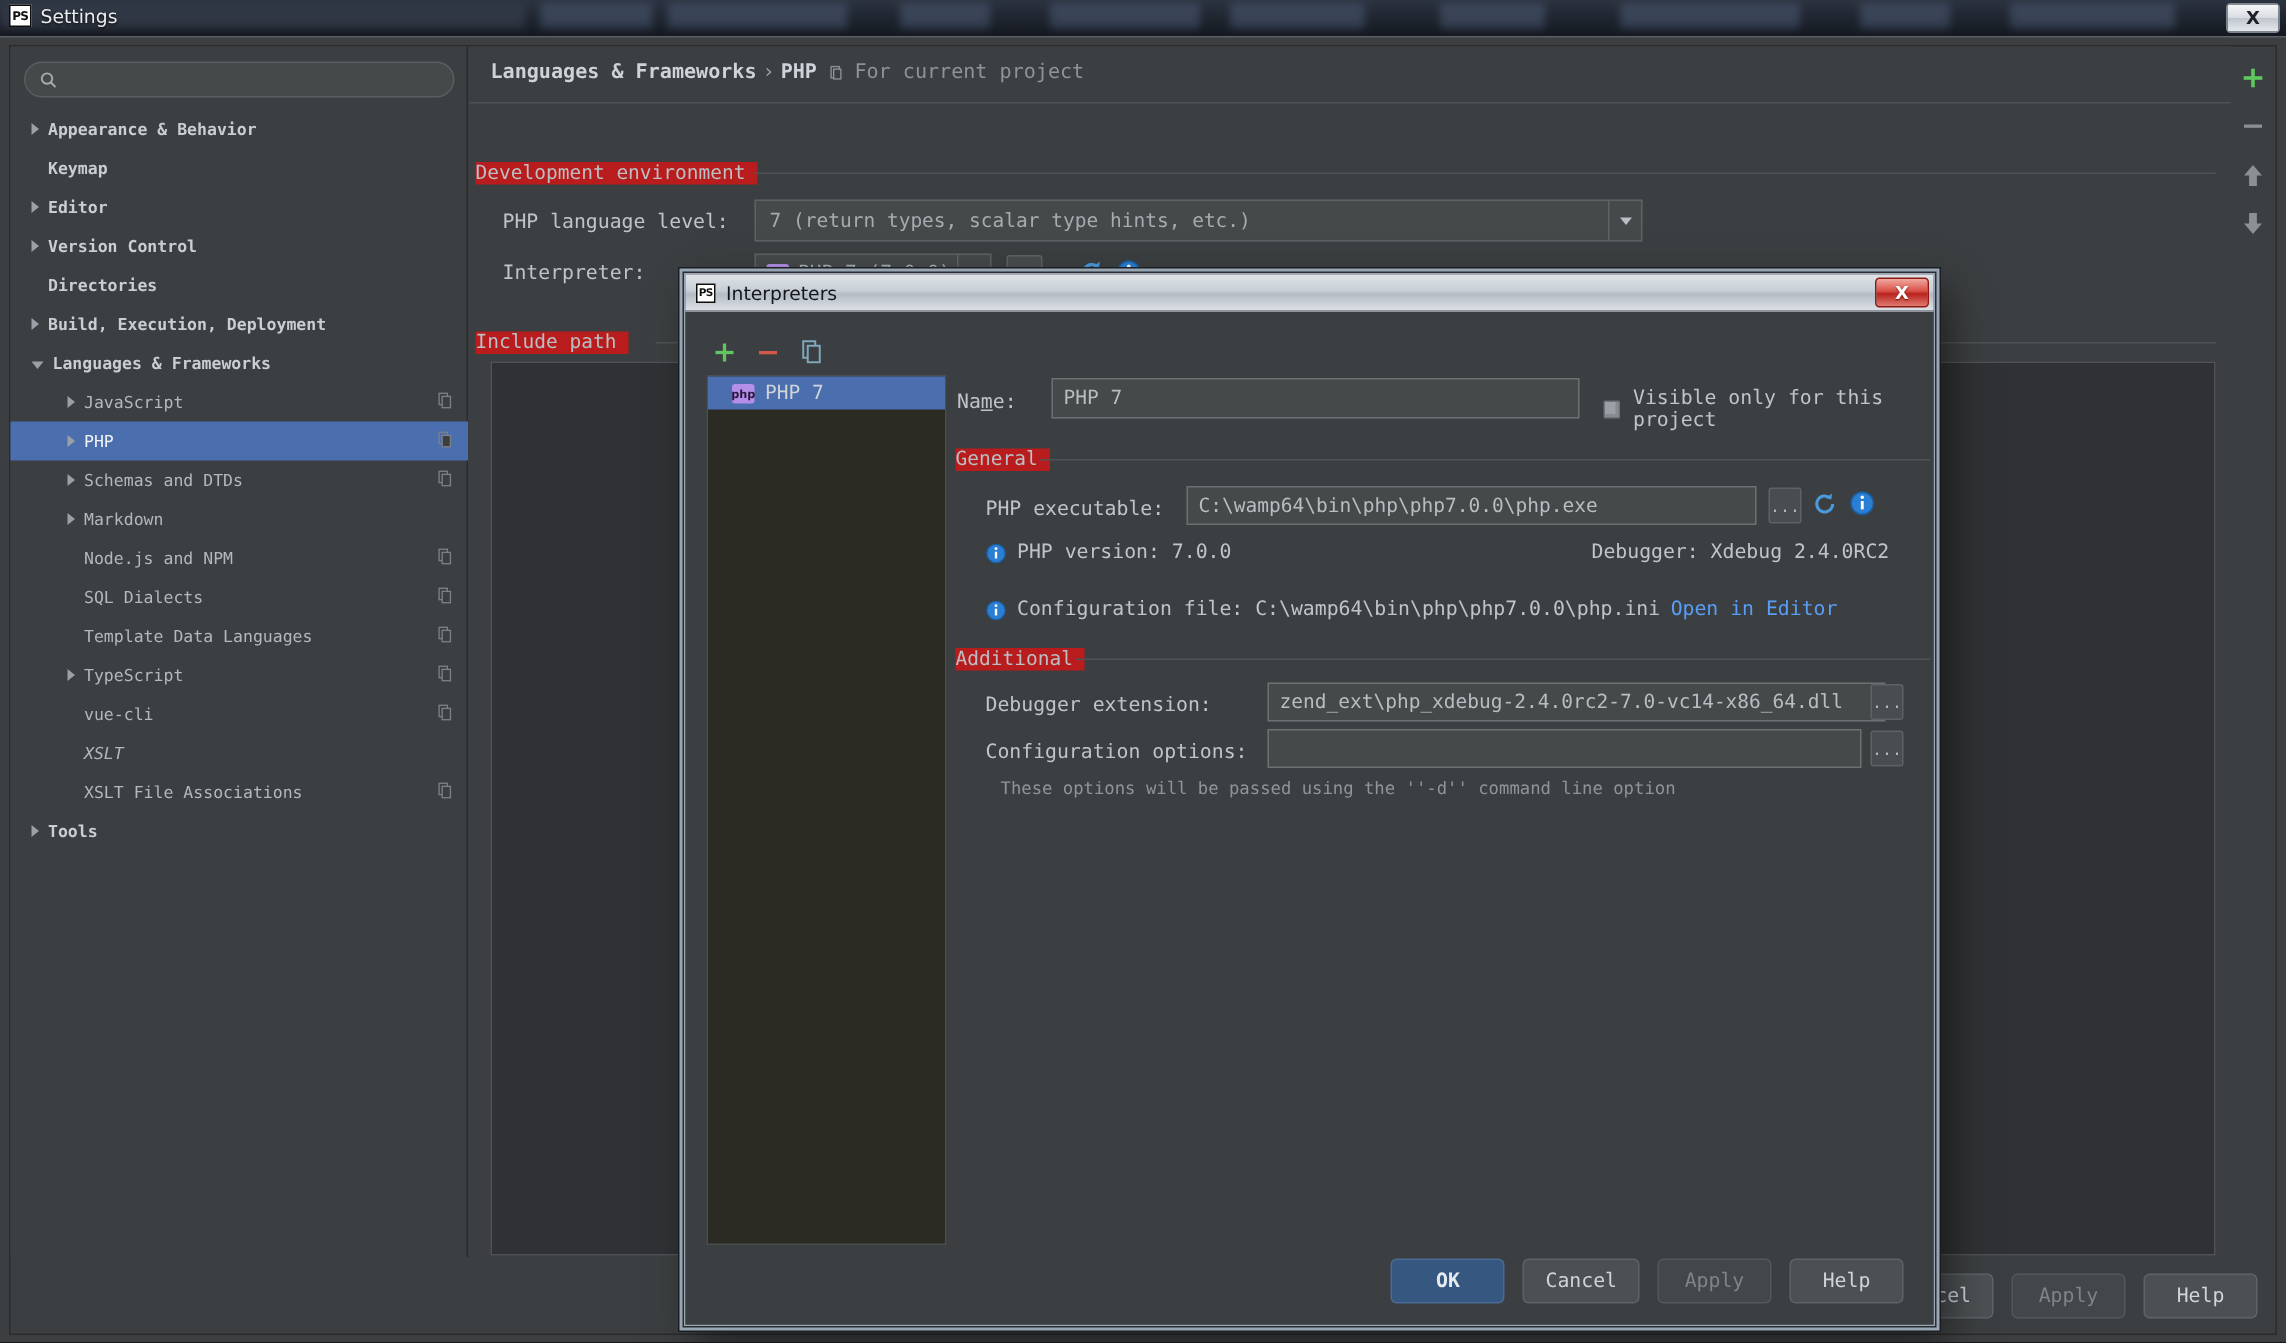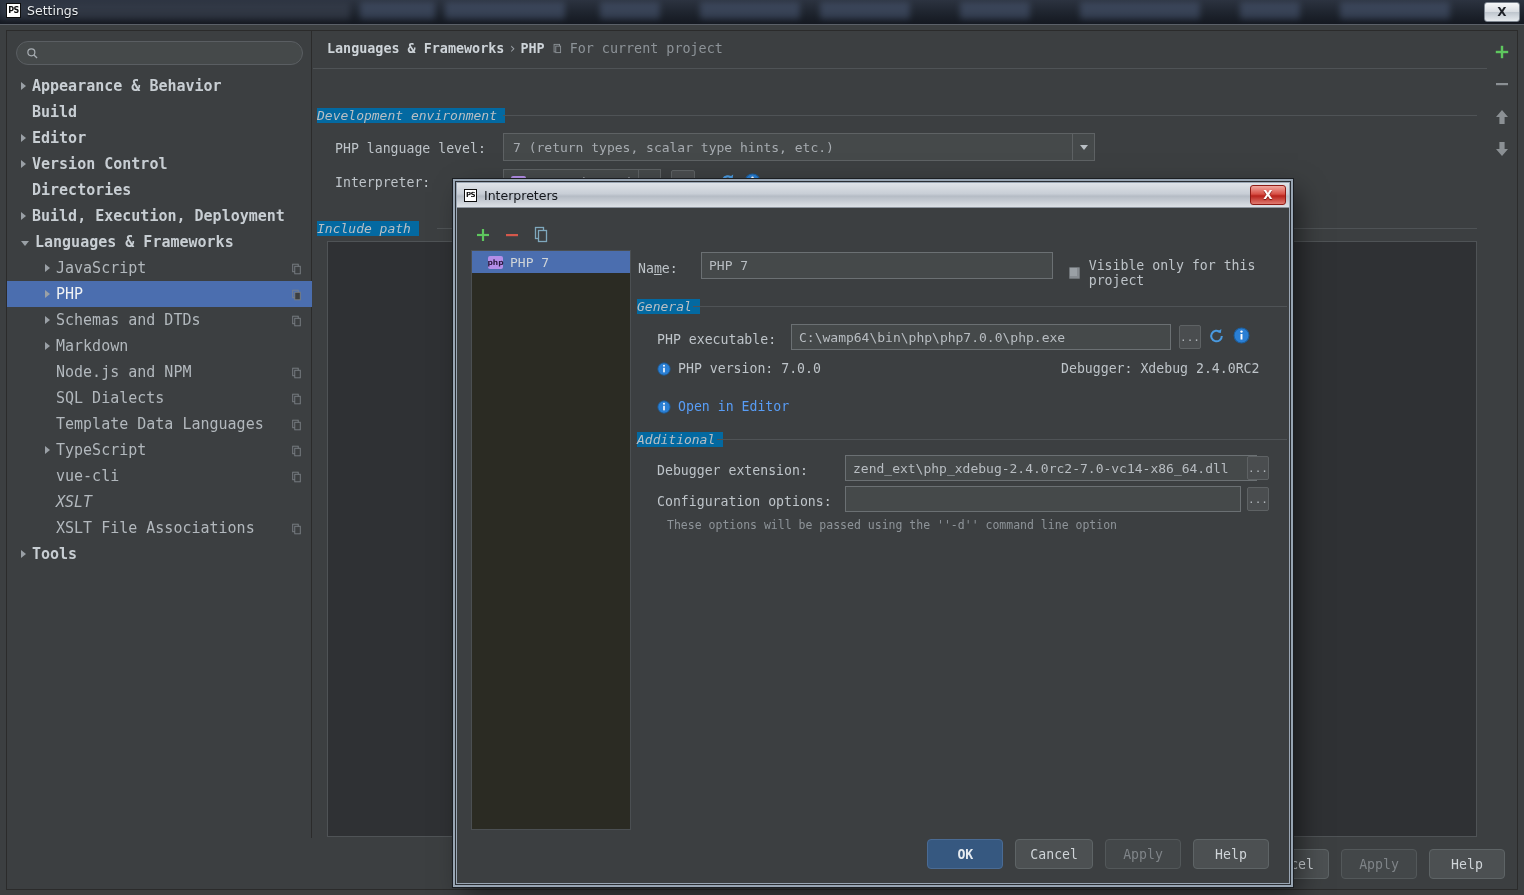--- a/index.html
+++ b/index.html
@@ -64,21 +64,21 @@
   .search-wrap { position: absolute; left: 9px; top: 10px; width: 287px; height: 24px; }
   .search-box {
     width: 100%; height: 100%; border-radius: 12px;
     border: 1px solid #5a5e62; background: #45494a;
     display: flex; align-items: center; padding-left: 9px;
   }
   .search-ico { width: 13px; height: 13px; }
   .tree { position: absolute; left: 0; top: 42px; width: 305px; }
   .tree-item {
     height: 26px; display: flex; align-items: center;
-    font-size: 15px; color: #b2b8bd; position: relative;
+    font-size: 11px; color: #b2b8bd; position: relative;
     padding-right: 8px;
   }
   .tree-item.bold { color: #c8ced3; font-weight: bold; }
   .tree-item.selected { background: #4b6eaf; color: #f0f2f4; }
   .arrow {
     width: 0; height: 0; border-left: 5px solid #9aa0a6;
     border-top: 4px solid transparent; border-bottom: 4px solid transparent;
     margin-right: 6px; flex: 0 0 auto;
   }
   .arrow.down {
@@ -103,23 +103,22 @@
   .breadcrumb {
     position: absolute; left: 14px; top: 10px; display: flex; align-items: center;
     font-size: 13.4px; gap: 4px;
   }
   .bc-strong { color: #cdd3d8; font-weight: bold; }
   .bc-sep { color: #9aa0a6; font-weight: normal; }
   .bc-note { color: #8d9398; margin-left: 3px; }
   .hr-line { position:absolute; left:0; top:37px; right:0; height:1px; background:#4f5356; }
 
   .group-label {
-    position: absolute; font-size: 13px; color: #b9bfc4; background: #0369a1;
+    position: absolute; font-size: 13px; color: #b9bfc4; background: #b91c1c;
     padding-right: 8px;
-    font-style: italic;
   }
   .group-rule { position: absolute; height: 1px; background: #4f5356; }
 
   .field-label { position: absolute; font-size: 13.2px; color: #bec4c9; }
   .combo {
     position: absolute; background: #45494a; border: 1px solid #5e6264;
     display: flex; align-items: center; font-size: 13px; color: #a6abb0;
   }
   .combo .txt { padding-left: 9px; flex: 1; white-space: nowrap; overflow: hidden; }
   .combo .caret {
@@ -251,21 +250,21 @@
             </svg>
           </div>
         </div>
         <div class="tree" id="tree">
             <div class="tree-item bold" style="padding-left: 14px;">
               <i class="arrow"></i>
               <span>Appearance &amp; Behavior</span>
             </div>
             <div class="tree-item bold" style="padding-left: 14px;">
               <i class="arrow hidden"></i>
-              <span>Build</span>
+              <span>Keymap</span>
             </div>
             <div class="tree-item bold" style="padding-left: 14px;">
               <i class="arrow"></i>
               <span>Editor</span>
             </div>
             <div class="tree-item bold" style="padding-left: 14px;">
               <i class="arrow"></i>
               <span>Version Control</span>
             </div>
             <div class="tree-item bold" style="padding-left: 14px;">
@@ -512,20 +511,21 @@
         <div class="static-row" style="left:424px; top:153px;">
           <span>Debugger: Xdebug 2.4.0RC2</span>
         </div>
 
         <div class="static-row" style="left:20px; top:191px;">
           <svg class="info-ico" width="14" height="14" viewBox="0 0 16 16">
             <circle cx="8" cy="8" r="7" fill="#2a7fd4" stroke="#1c5f9f"></circle>
             <rect x="7.1" y="6.6" width="1.8" height="5.2" fill="#fff"></rect>
             <circle cx="8" cy="4.3" r="1.1" fill="#fff"></circle>
           </svg>
+          <span>Configuration file: C:\wamp64\bin\php\php7.0.0\php.ini</span>
           <span class="blue-link">Open in Editor</span>
         </div>
 
         <div class="group-label" style="left:0px; top:224px;">Additional</div>
         <div class="group-rule" style="left:80px; top:231px; width:570px;"></div>
 
         <div class="field-label" style="left:20px; top:255px;">Debugger extension:</div>
         <div class="text-field" style="left:208px; top:247px; width:412px; height:26px;">
           <span>zend_ext\php_xdebug-2.4.0rc2-7.0-vc14-x86_64.dll</span>
         </div>

